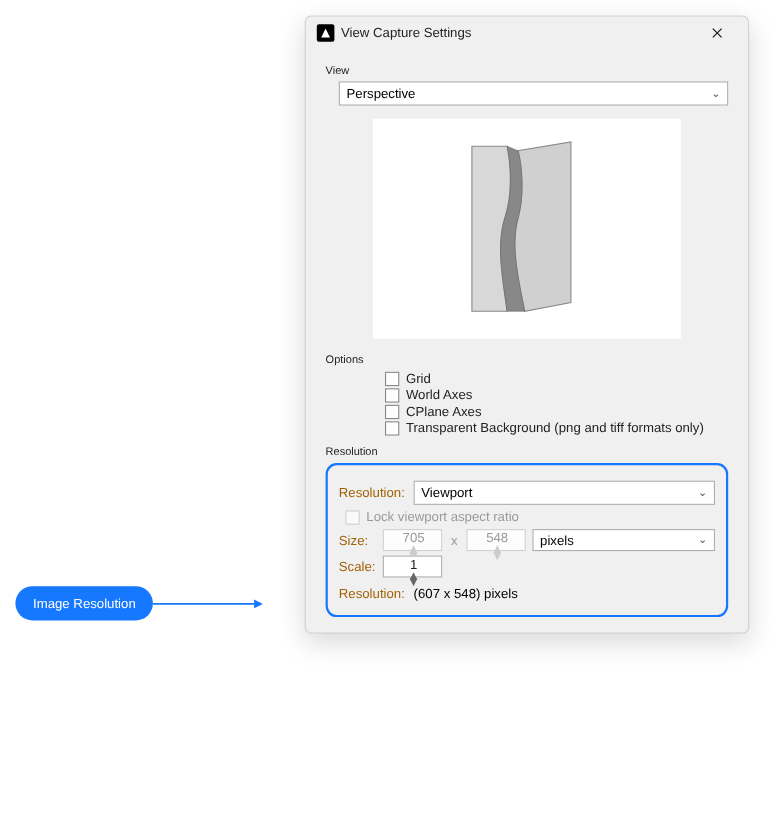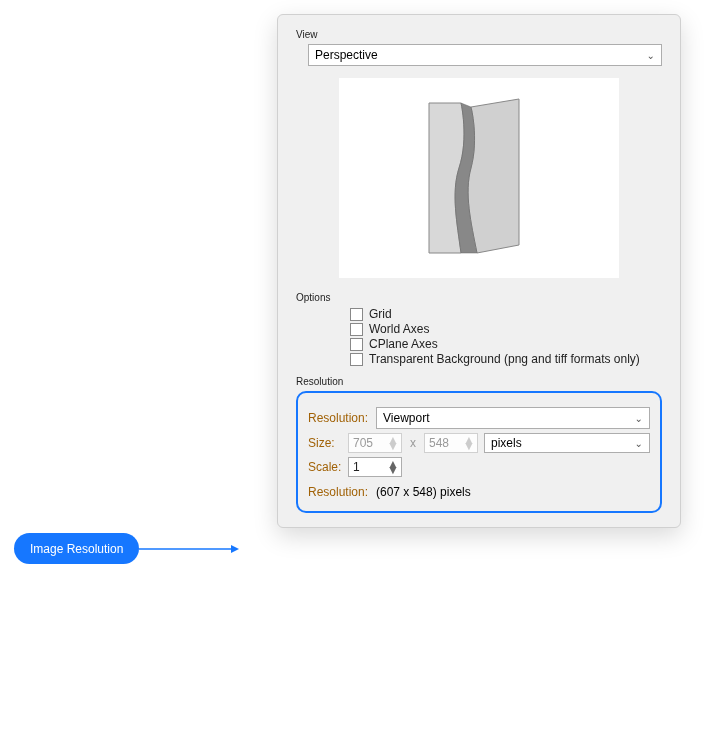--- a/index.html
+++ b/index.html
@@ -91,20 +91,21 @@
 .row { display: flex; align-items: center; gap: 6px; margin: 4px 0; }
 .row .lbl { width: 62px; color: #a16207; font-size: 12px; }
 .spin {
   height: 20px;
   border: 1px solid #adadad;
   background: #fff;
   display: flex;
   align-items: center;
   padding: 0 2px 0 4px;
   color: #222;
+  flex-direction: column;
 }
 .spin.disabled { color: #9a9a9a; background: #fdfdfd; border-color: #d0d0d0; }
 .spin .val { flex: 1; font-size: 12px; }
 .spin .arrows { width: 12px; display: flex; flex-direction: column; font-size: 6px; line-height: 6px; color: #666; text-align: center; }
 .spin.disabled .arrows { color: #ccc; }
 .x-sep { width: 10px; text-align: center; color: #9a9a9a; }
 
 .res-combo { flex: 1; height: 22px; }
 
 .footer-row {
@@ -147,20 +148,33 @@
   position: relative;
 }
 .arrow-line svg { position: absolute; top: -6px; left: 0; }
 
 .disabled-text { color: #9a9a9a; }
 </style>
 </head>
 <body>
 
 <div class="dialog">
+  <div class="titlebar">
+    <span class="titlebar-icon">
+      <svg viewBox="0 0 12 12">
+          <path d="M2 10 L6 2 L10 10 Z" fill="#fff"></path>
+        </svg>
+    </span>
+    <span class="titlebar-text">View Capture Settings</span>
+    <span class="close-x">
+      <svg viewBox="0 0 10 10">
+          <path d="M1 1 L9 9 M9 1 L1 9" stroke="#222" stroke-width="1.2"></path>
+        </svg>
+    </span>
+  </div>
 
   <div class="content">
 
     <div class="section-label">View</div>
     <div class="combo" style="margin-left:12px; width:calc(100% - 12px);">
       <span>Perspective</span>
       <span class="chev">⌄</span>
     </div>
 
     <div class="preview">
@@ -193,20 +207,24 @@
 
     <div class="res-frame">
       <div class="row">
         <span class="lbl">Resolution:</span>
         <div class="combo res-combo">
           <span>Viewport</span>
           <span class="chev">⌄</span>
         </div>
       </div>
 
+      <div class="row" style="margin-left:6px;">
+        <span class="checkbox disabled"></span>
+        <span class="disabled-text">Lock viewport aspect ratio</span>
+      </div>
 
       <div class="row">
         <span class="lbl" style="width:34px;">Size:</span>
         <div class="spin disabled" style="width:54px;">
           <span class="val">705</span>
           <span class="arrows">
               <span>▲</span>
               <span>▼</span>
             </span>
         </div>

